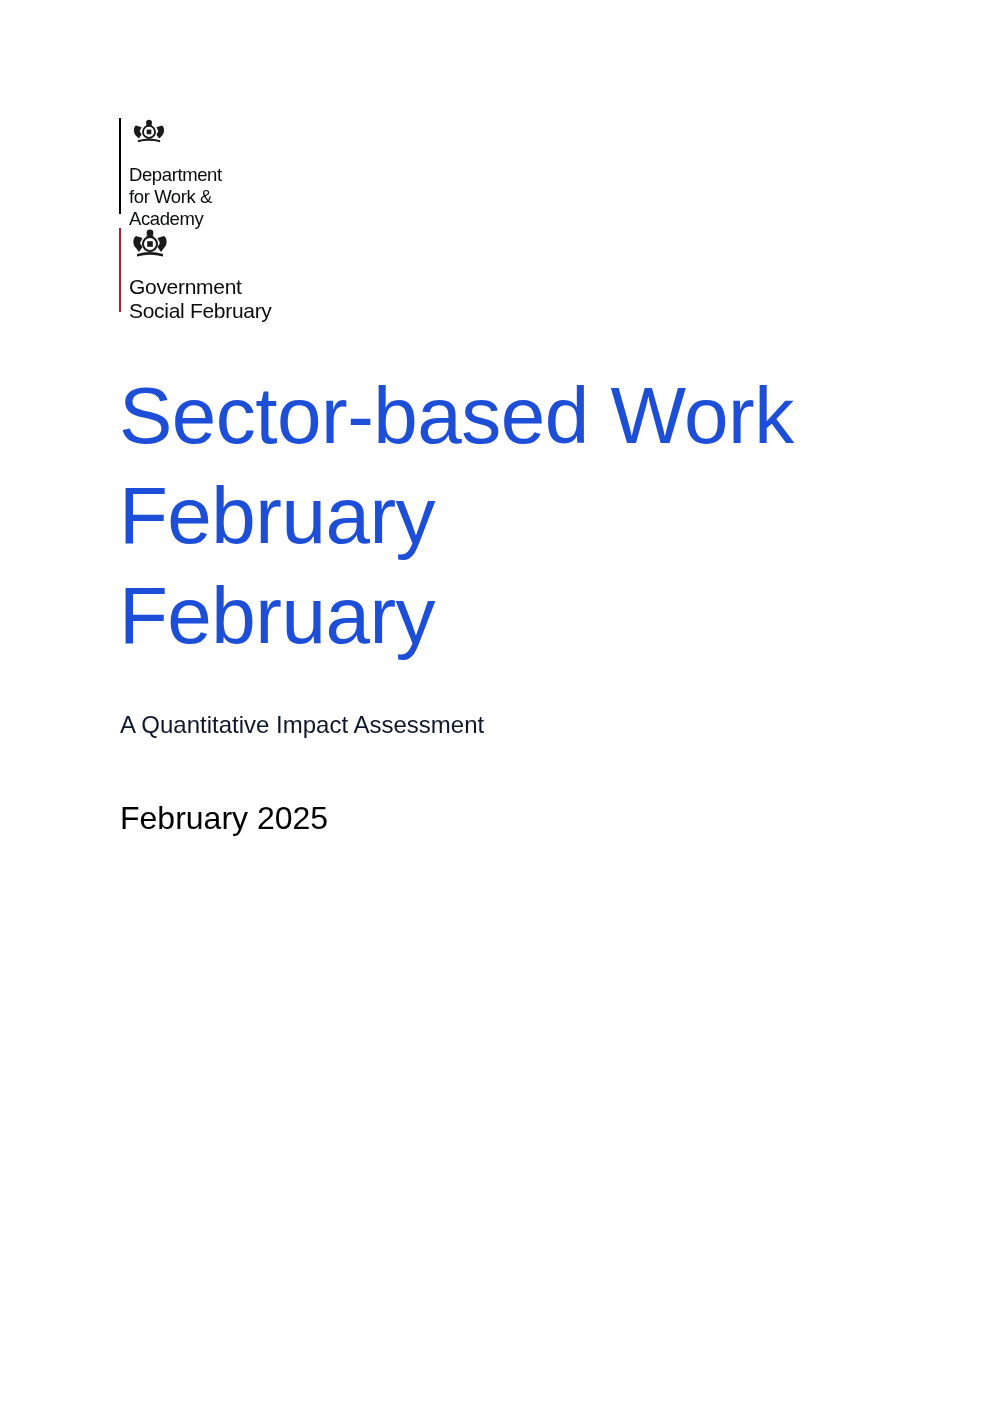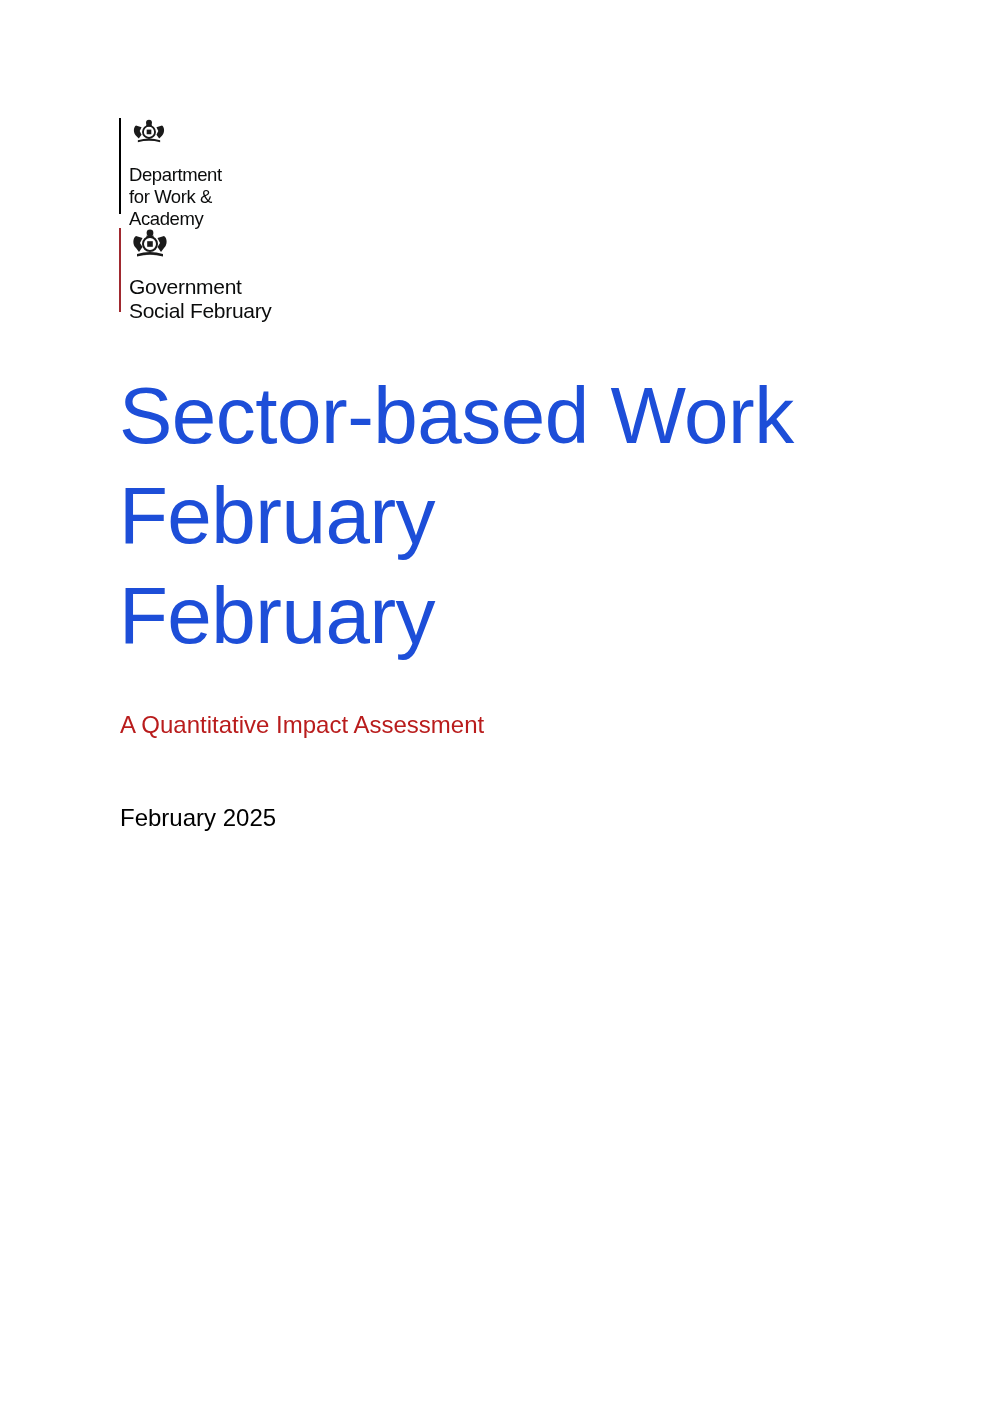--- a/index.html
+++ b/index.html
@@ -76,29 +76,29 @@
     }
     .title-line { display: block; white-space: nowrap; }
 
     .subtitle {
       position: absolute;
       left: 120px;
       top: 710px;
       margin: 0;
       font-size: 24px;
       line-height: 30px;
-      color: #b91c1c;
+      color: #0f172a;
       white-space: nowrap;
     }
     .date {
       position: absolute;
       left: 120px;
       top: 803px;
       margin: 0;
-      font-size: 24px;
+      font-size: 32px;
       line-height: 30px;
       color: #000;
       white-space: nowrap;
     }
   </style>
 </head>
 <body>
 
 <div class="page">
 

